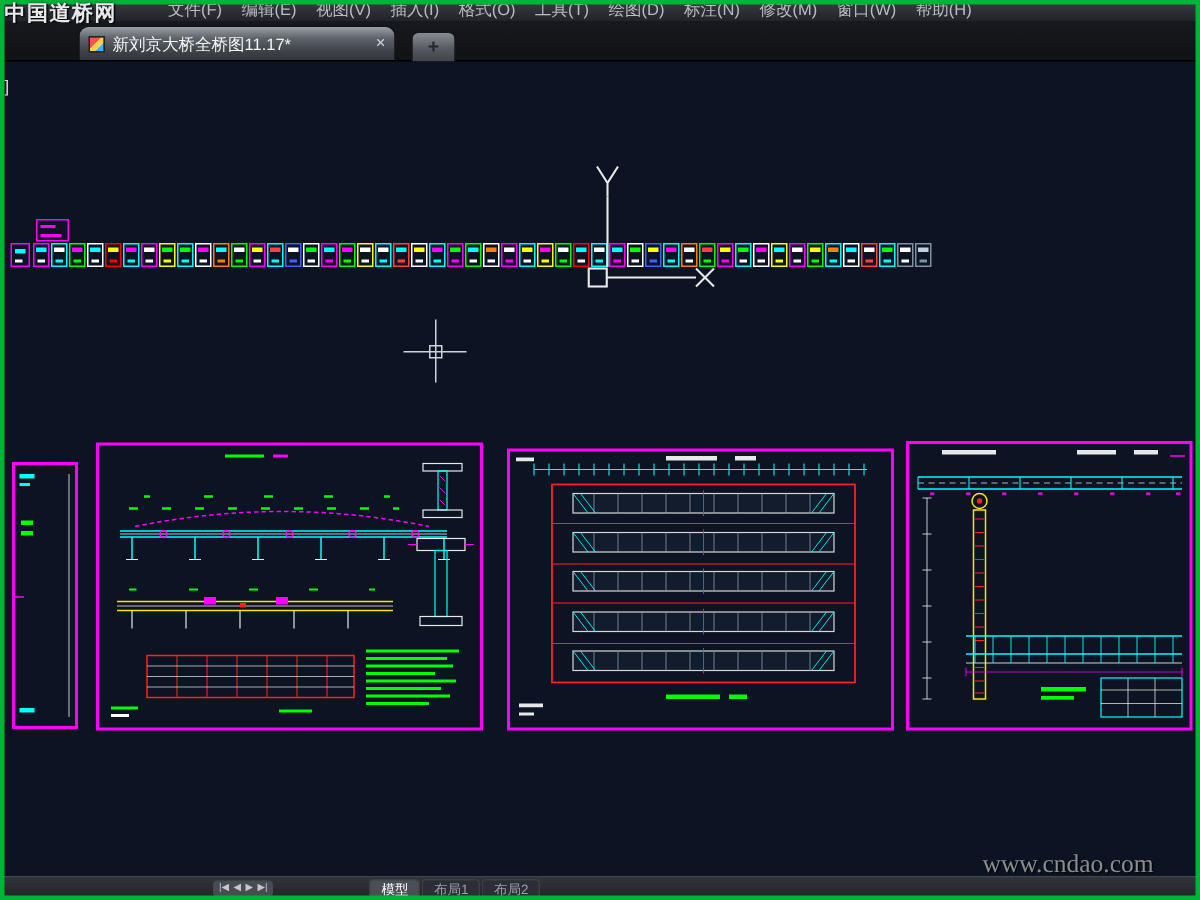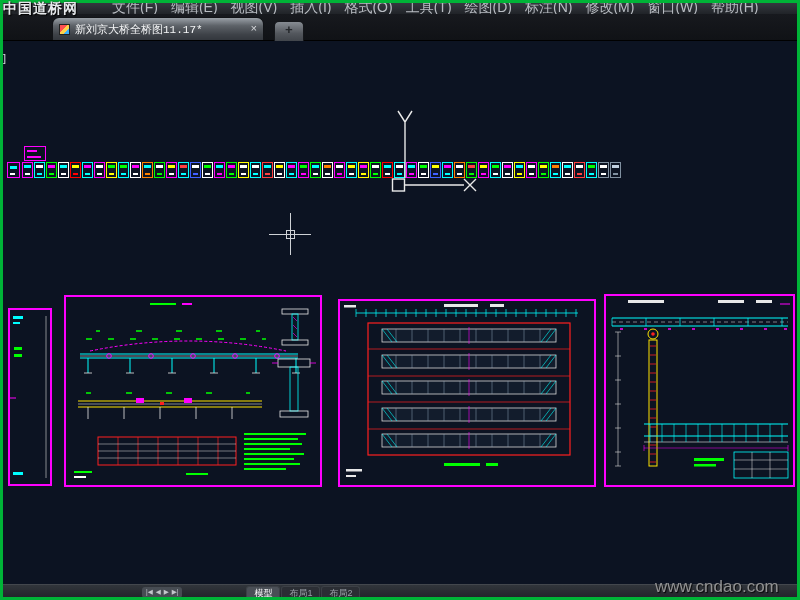--- a/index.html
+++ b/index.html
@@ -2,31 +2,31 @@
 <html><head>
 <meta charset="utf-8">
 <style>
   html,body{margin:0;padding:0;background:#000;}
   body{font-family:"Liberation Sans",sans-serif;}
   #screen{position:relative;width:800px;height:600px;background:#0c1322;overflow:hidden;}
   .frame{position:absolute;inset:0;border:3px solid #00b437;pointer-events:none;z-index:50;}
 
   
   .menubar{position:absolute;left:0;top:0;right:0;height:14px;background:linear-gradient(#3a3f45,#202328);display:flex;align-items:center;gap:13px;padding-left:112px;z-index:5;}
-  .menu-item{font-size:14px;color:#b9bdc3;white-space:nowrap;line-height:14px;}
-  .tabbar{position:absolute;left:0;top:14px;right:0;height:26px;background:linear-gradient(#17191e,#101216);border-bottom:1px solid #000;z-index:5;font-family:Liberation Mono, monospace;}
+  .menu-item{font-size:11px;color:#b9bdc3;white-space:nowrap;line-height:14px;}
+  .tabbar{position:absolute;left:0;top:14px;right:0;height:26px;background:linear-gradient(#17191e,#101216);border-bottom:1px solid #000;z-index:5;}
   .doc-tab{position:absolute;left:52px;top:3px;width:212px;height:23px;border-radius:7px 7px 0 0;background:linear-gradient(#9aa0a7,#5d6268 35%,#3e4248 75%,#33373d);border:1px solid #111317;border-bottom:none;display:flex;align-items:center;padding:0 6px;box-sizing:border-box;}
   .doc-tab .ticon{width:9px;height:9px;margin-right:5px;background:linear-gradient(135deg,#ff5050 0 40%,#ffd24a 40% 70%,#3db1ff 70%);border:1px solid #222;}
   .doc-tab .ttitle{font-size:11px;color:#f4f5f6;white-space:nowrap;overflow:hidden;flex:1;}
   .doc-tab .tclose{font-size:11px;color:#d7d9dc;margin-left:4px;cursor:default;}
   .newtab{position:absolute;left:274px;top:7px;width:28px;height:19px;border-radius:5px 5px 0 0;background:linear-gradient(#878c93,#53575d 60%,#41454b);border:1px solid #15171b;border-bottom:none;color:#23262a;font-size:13px;font-weight:bold;text-align:center;line-height:18px;}
 
   
   .wm-tl{position:absolute;left:3px;top:0px;z-index:60;font-size:14px;font-weight:bold;color:#e6e9ec;letter-spacing:1px;text-shadow:1px 1px 1px #000,0 0 2px #333;font-family:"DejaVu Sans",sans-serif;}
-  .wm-br{position:absolute;left:655px;top:566px;z-index:45;font-size:17px;color:#a2a2a2;opacity:.85;font-family:Liberation Sans, sans-serif;text-shadow:1px 1px 1px #000;margin-top:11px;}
+  .wm-br{position:absolute;left:655px;top:566px;z-index:45;font-size:17px;color:#a2a2a2;opacity:.85;font-family:Liberation Serif, serif;text-shadow:1px 1px 1px #000;}
 
   
   .canvas{position:absolute;left:0;top:40px;right:0;bottom:15px;background:#0c1322;z-index:2;}
   .grip{position:absolute;left:3px;top:52px;color:#dcdfe2;font-size:11px;z-index:6;}
 
   
   .block-sel{position:absolute;left:24px;top:146px;width:22px;height:15px;border:1px solid #ff00ff;box-sizing:border-box;z-index:10;}
   .block-sel i{position:absolute;display:block;background:#ff00ff;}
   .block-sel .m1{left:2px;top:3px;width:10px;height:2px;}
   .block-sel .m2{left:2px;bottom:2px;width:14px;height:2px;}

